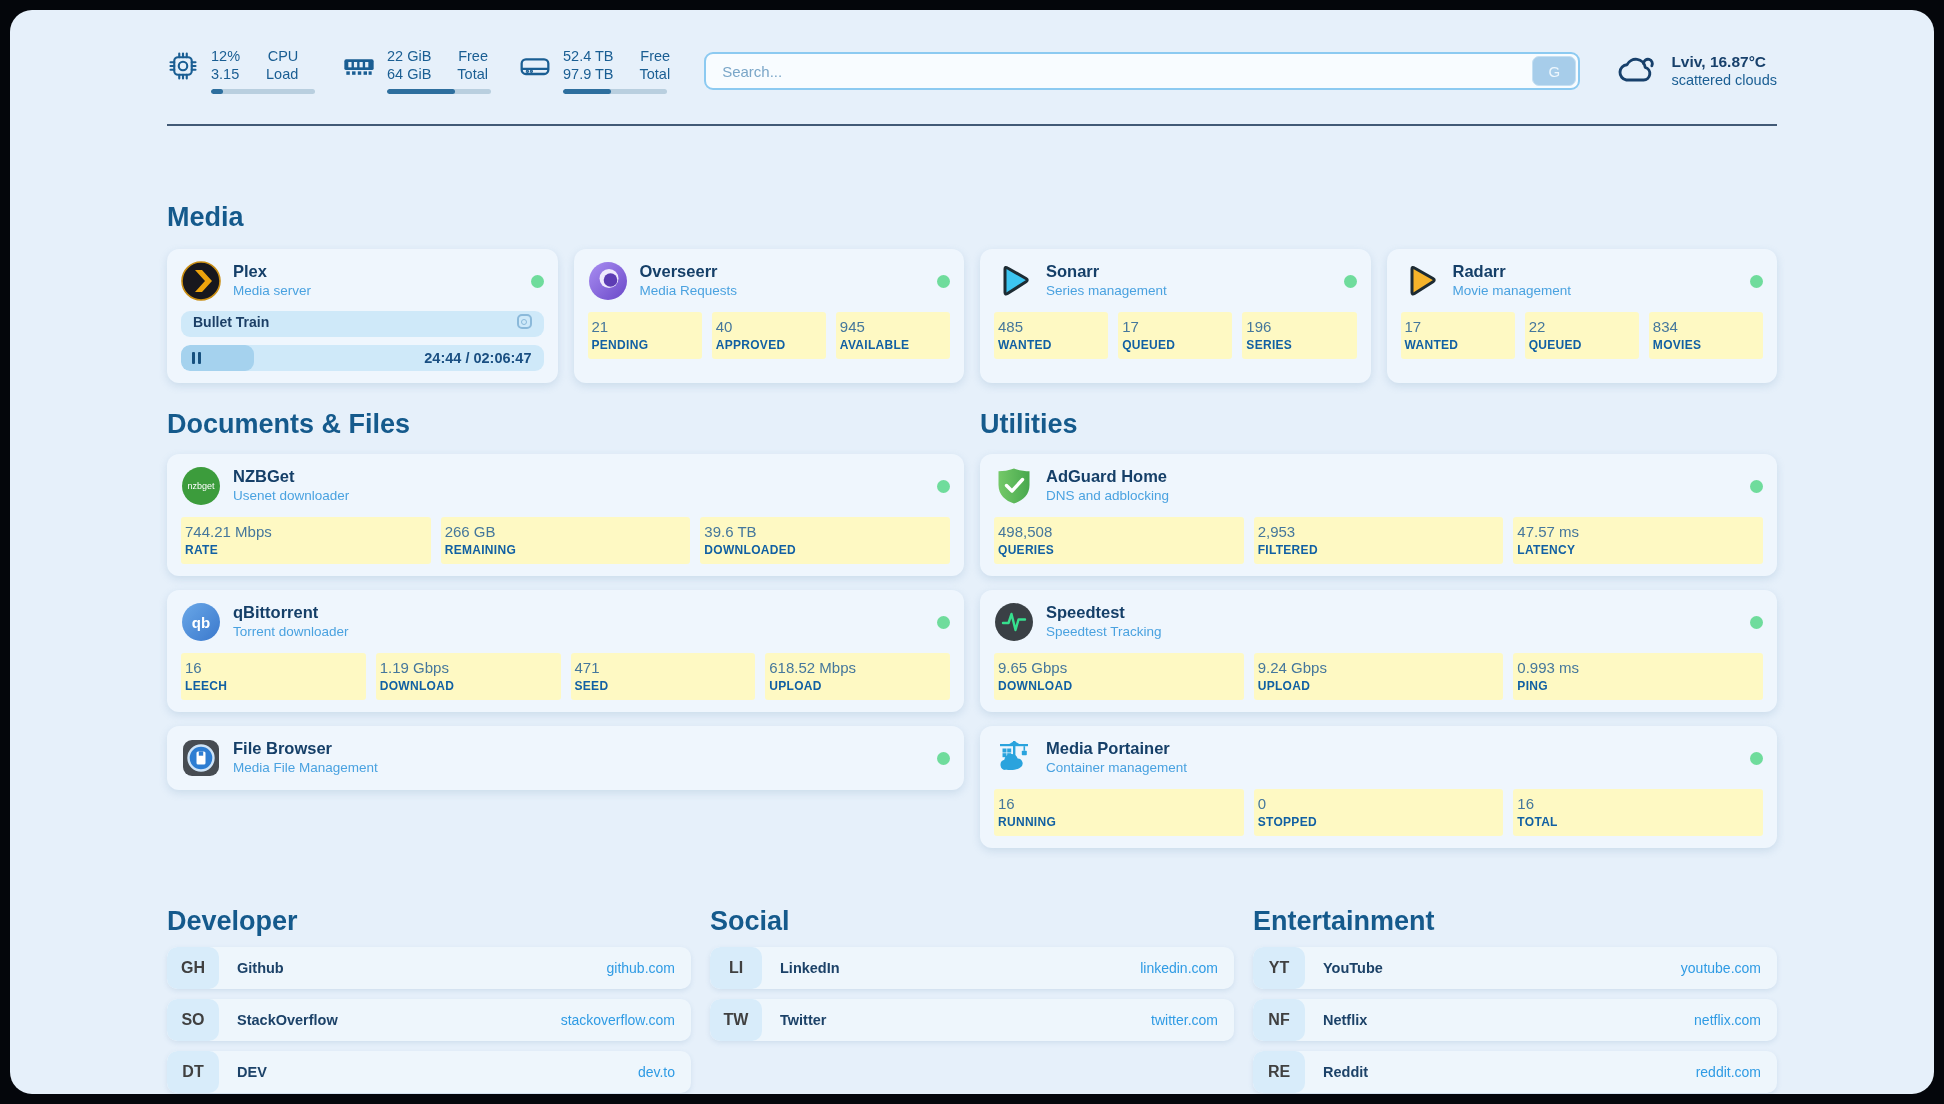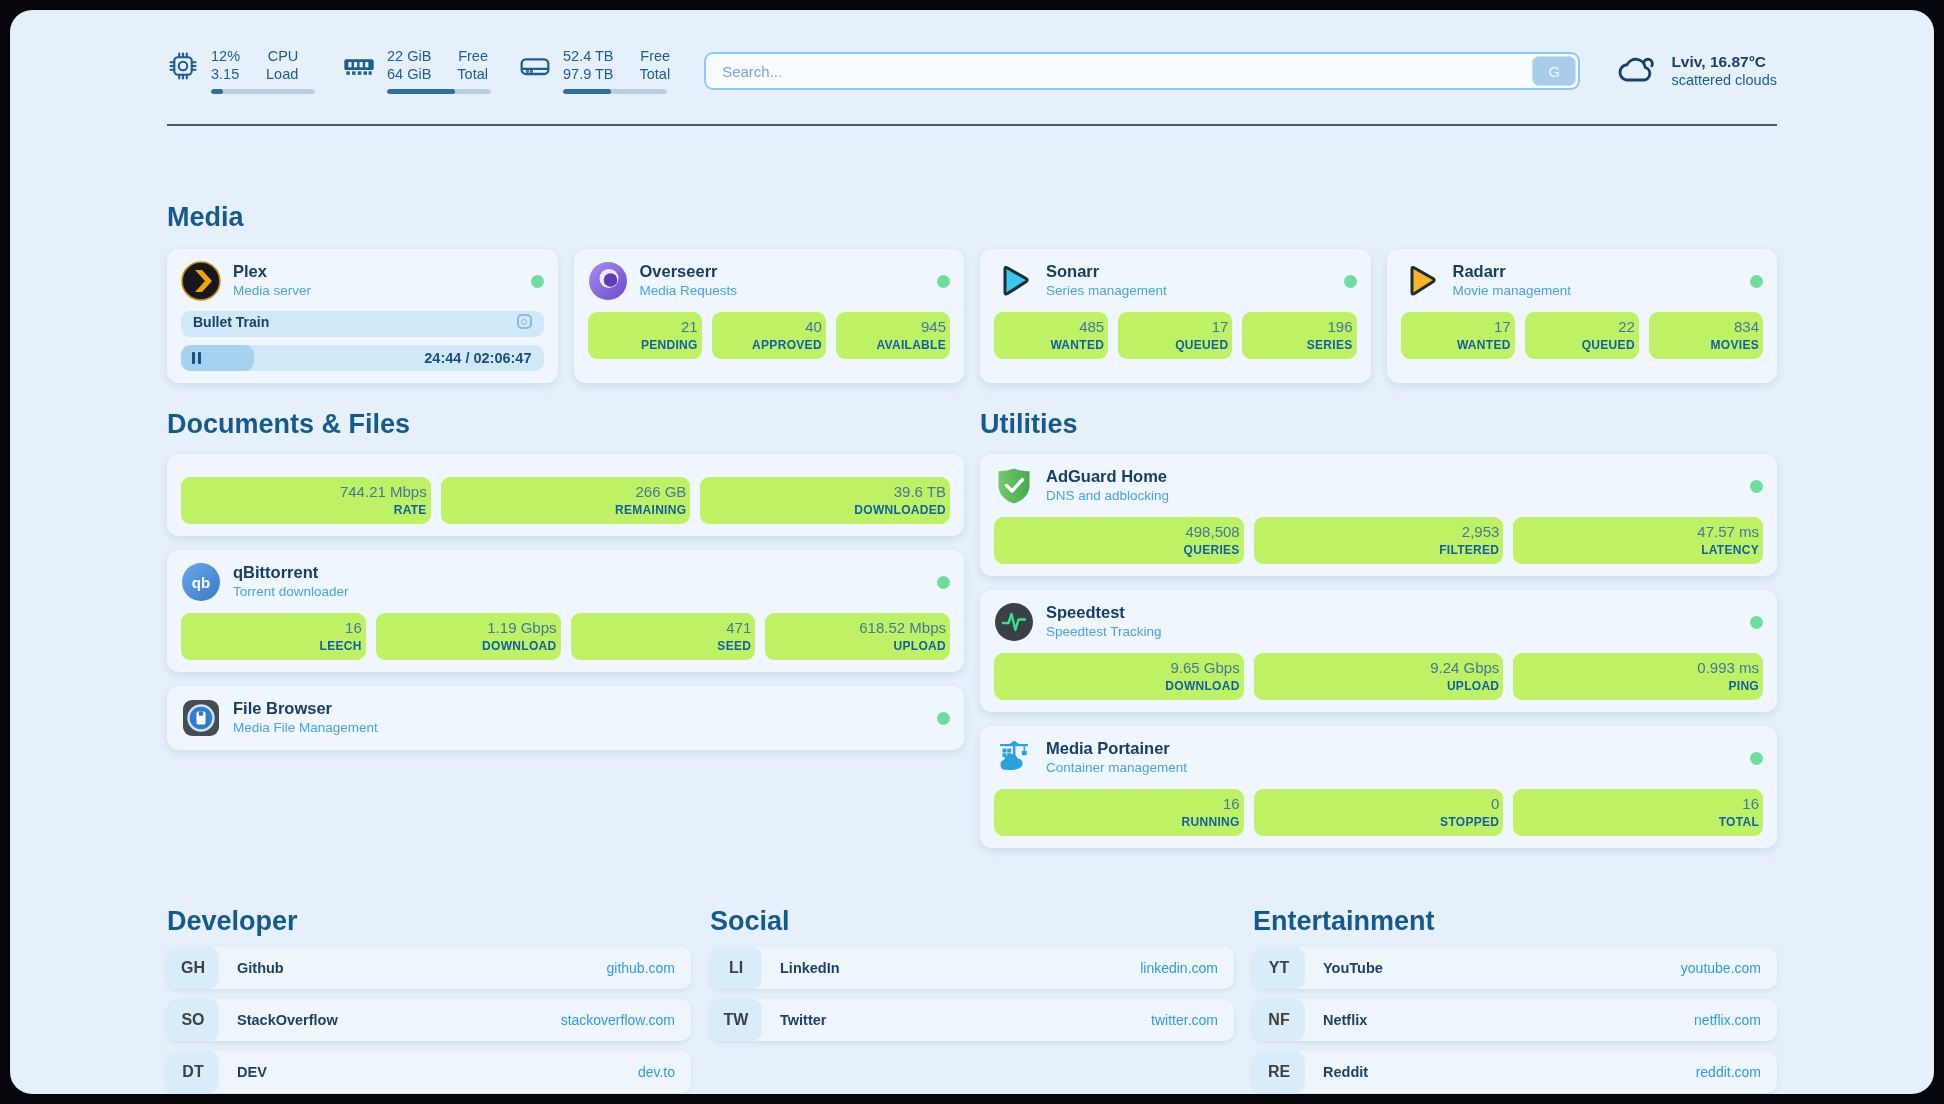--- a/index.html
+++ b/index.html
@@ -37,21 +37,21 @@
 
   .card { background:#eff6fd; border-radius:12px; padding:12px 14px; box-shadow:0 3px 8px rgba(96,138,178,.20); }
   .card-head { display:flex; align-items:center; gap:12px; }
   .app-icon { width:40px; height:40px; flex:none; }
   .card-titles { display:flex; flex-direction:column; line-height:20px; }
   .card-title { font-size:16.5px; font-weight:600; color:#153f68; }
   .card-sub { font-size:13.5px; color:#4aa2e0; }
   .status-dot { width:13px; height:13px; border-radius:50%; background:#6fdc9c; margin-left:auto; flex:none; }
 
   .chips { display:flex; gap:10px; margin-top:11px; }
-  .chip { flex:1; background:#bef264; border-radius:9px; text-align:right; padding:5px 4px 6px; }
+  .chip { flex:1; background:#fef9c3; border-radius:3px; text-align:left; padding:5px 4px 6px; }
   .chip-val { font-size:15px; color:#45779c; line-height:20px; }
   .chip-label { font-size:12px; font-weight:700; color:#1160a3; letter-spacing:.3px; line-height:16px; }
 
   
   .media-row { margin-top:10px; background:#cfe9f9; border-radius:9px; padding:3px 12px; display:flex; font-size:14px; color:#1c3f66; font-weight:600; height:26px; }
   .np-icon { margin-left:auto; width:15px; height:15px; border:2px solid #8bb9da; border-radius:5px; position:relative; }
   .np-icon::after { content:""; position:absolute; inset:2.5px; border:1.6px solid #8bb9da; border-radius:3px; }
   .progress-row { margin-top:8px; background:#cfe9f9; border-radius:9px; height:26px; position:relative; display:flex; align-items:center; overflow:hidden; }
   .progress-fill { position:absolute; left:0; top:0; bottom:0; background:#a5d2ee; border-radius:9px; width:0; }
   .pause { position:absolute; left:11px; top:7px; display:flex; gap:3px; }
@@ -304,20 +304,33 @@
         </div>
       </article>
     </div>
   </section>
 
   <div class="two-col">
     <div class="col">
       <h2 class="section-title">Documents &amp; Files</h2>
 
       <article class="card">
+        <div class="card-head">
+          <span class="app-icon">
+            <svg width="40" height="40" viewBox="0 0 40 40">
+              <circle cx="20" cy="20" r="19" fill="#3c9c3c"></circle>
+              <text x="20" y="23" text-anchor="middle" font-size="9" fill="#ffffff" font-family="Liberation Sans, sans-serif">nzbget</text>
+            </svg>
+          </span>
+          <div class="card-titles">
+            <span class="card-title">NZBGet</span>
+            <span class="card-sub">Usenet downloader</span>
+          </div>
+          <span class="status-dot"></span>
+        </div>
         <div class="chips">
           <div class="chip">
             <div class="chip-val">744.21 Mbps</div>
             <div class="chip-label">RATE</div>
           </div>
           <div class="chip">
             <div class="chip-val">266 GB</div>
             <div class="chip-label">REMAINING</div>
           </div>
           <div class="chip">

